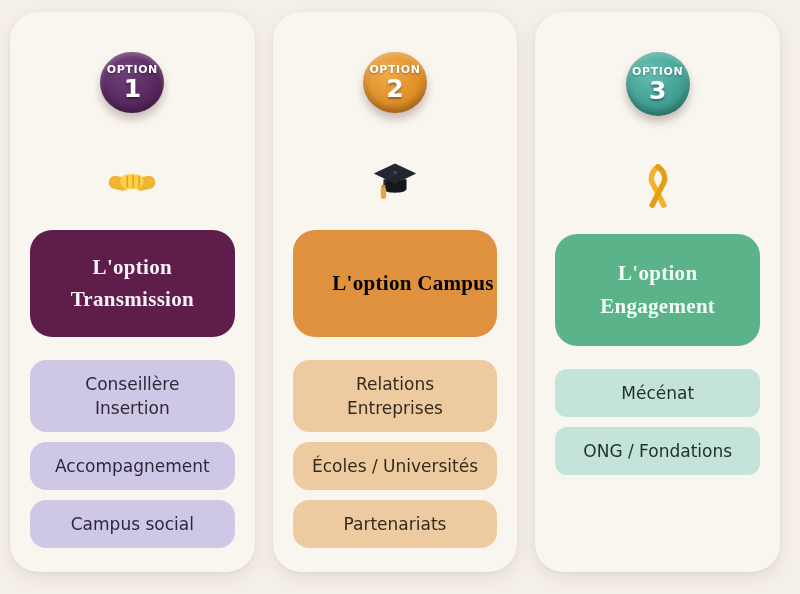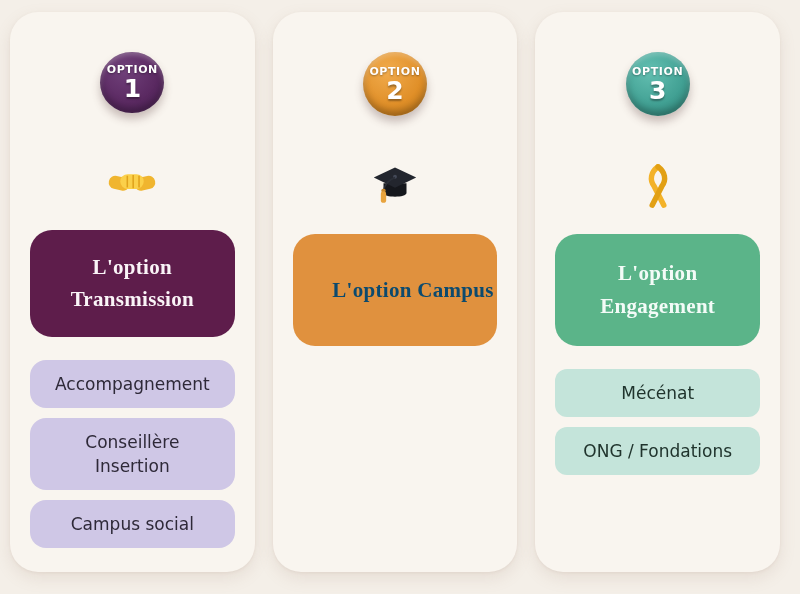--- a/index.html
+++ b/index.html
@@ -67,21 +67,21 @@
     text-align: center;
     font-family: "Liberation Serif", "DejaVu Serif", serif;
     font-weight: 700;
     font-size: 21px;
     line-height: 1.55;
     letter-spacing: 0.3px;
     white-space: pre-line;
     margin-bottom: 23px;
   }
   .col-1 .header-box { background: #5e1d4b; color: #faf4f7; }
-  .col-2 .header-box { background: #e0913e; color: #0c4a6e; padding-left: 36px; }
+  .col-2 .header-box { background: #e0913e; color: #000000; padding-left: 36px; }
   .col-3 .header-box { background: #5bb489; color: #f3fbf7; }
   
   .pills {
     width: 100%;
     list-style: none;
     display: flex;
     flex-direction: column;
     gap: 10px;
   }
   .pill {
@@ -113,43 +113,49 @@
         <rect x="35" y="15" width="27" height="17" rx="8.5" fill="#f0b52f" transform="rotate(-13 49 24)"></rect>
         <rect x="17" y="12" width="30" height="19" rx="9.5" fill="#fbd04a"></rect>
         <line x1="26" y1="14" x2="26" y2="29" stroke="#e0a31d" stroke-width="2"></line>
         <line x1="33.5" y1="13" x2="33.5" y2="30" stroke="#e0a31d" stroke-width="2"></line>
         <line x1="41" y1="14" x2="41" y2="29" stroke="#e0a31d" stroke-width="2"></line>
       </svg>
     </div>
     <h2 class="header-box">L'option
 Transmission</h2>
     <ul class="pills">
-      <li class="pill">Accompagnement</li>
       <li class="pill">Conseillère
 Insertion</li>
+      <li class="pill">Accompagnement</li>
       <li class="pill">Campus social</li>
     </ul>
   </section>
 
   <section class="card col-2">
     <div class="badge">
       <span class="badge-label">OPTION</span>
       <span class="badge-number">2</span>
     </div>
     <div class="icon-wrap">
       <svg width="46" height="42" viewBox="0 0 52 46" aria-hidden="true">
         <path d="M13 20 h26 v11 c0 5.5 -26 5.5 -26 0 z" fill="#15171c"></path>
         <polygon points="26,2 50,13.5 26,25 2,13.5" fill="#23262e"></polygon>
         <circle cx="26" cy="12.5" r="2.2" fill="#434957"></circle>
         <path d="M26 13.5 C 18 16.5, 14 22, 13 29" stroke="#2b2f38" stroke-width="1.8" fill="none"></path>
         <rect x="10.5" y="26" width="5" height="4.5" rx="2" fill="#c9882a"></rect>
         <rect x="10" y="29" width="6" height="13" rx="3" fill="#e8a33d"></rect>
       </svg>
     </div>
     <h2 class="header-box">L'option Campus</h2>
+    <ul class="pills">
+      <li class="pill">Relations
+Entreprises</li>
+      <li class="pill">Écoles / Universités</li>
+      <li class="pill">Partenariats</li>
+    </ul>
   </section>
 
   <section class="card col-3">
     <div class="badge">
       <span class="badge-label">OPTION</span>
       <span class="badge-number">3</span>
     </div>
     <div class="icon-wrap">
       <svg width="30" height="48" viewBox="0 0 36 54" aria-hidden="true">
         <path d="M18 4 C 9.5 10, 7.5 19.5, 13.5 27.5 L 25 50" fill="none" stroke="#f3b229" stroke-width="6.5" stroke-linecap="round"></path>

